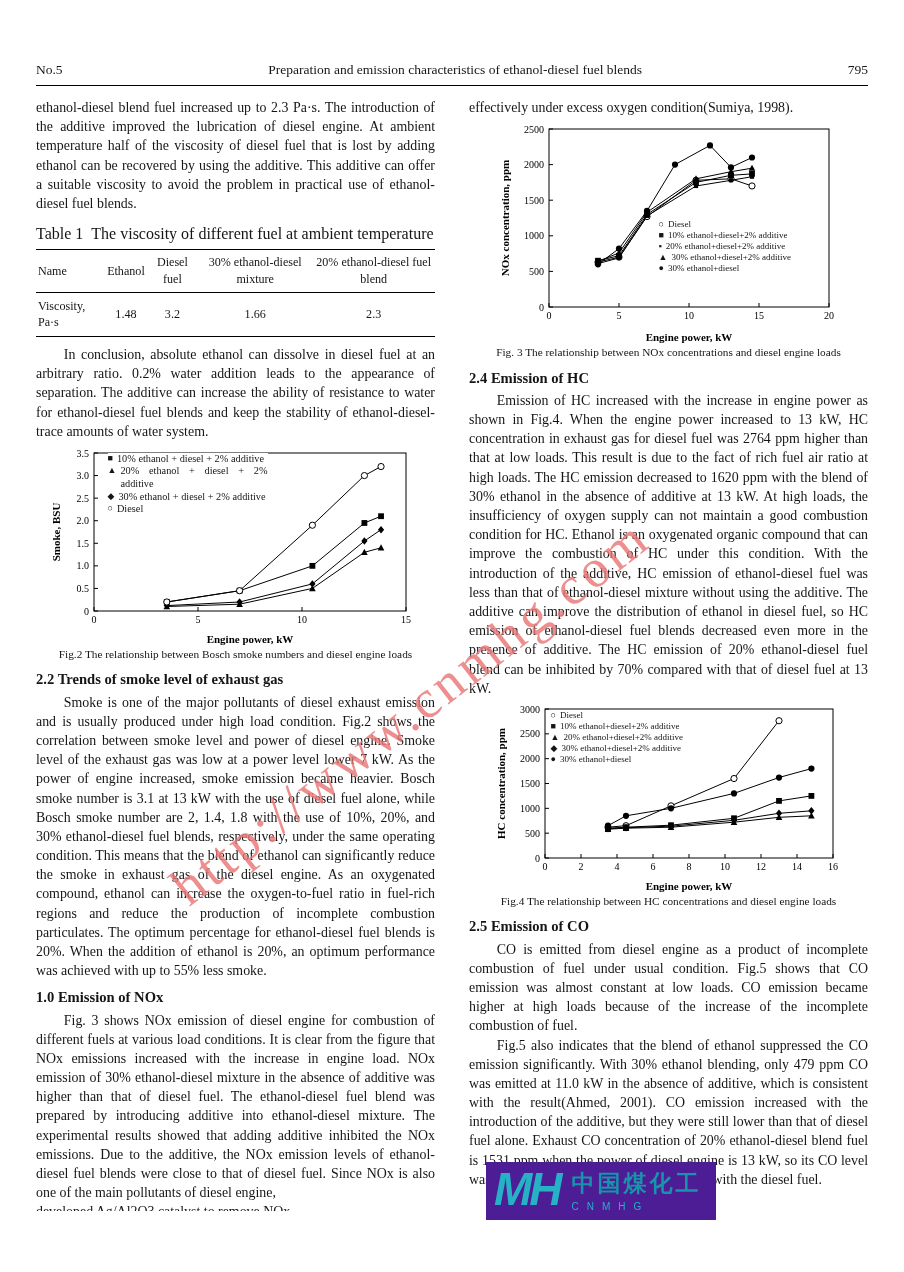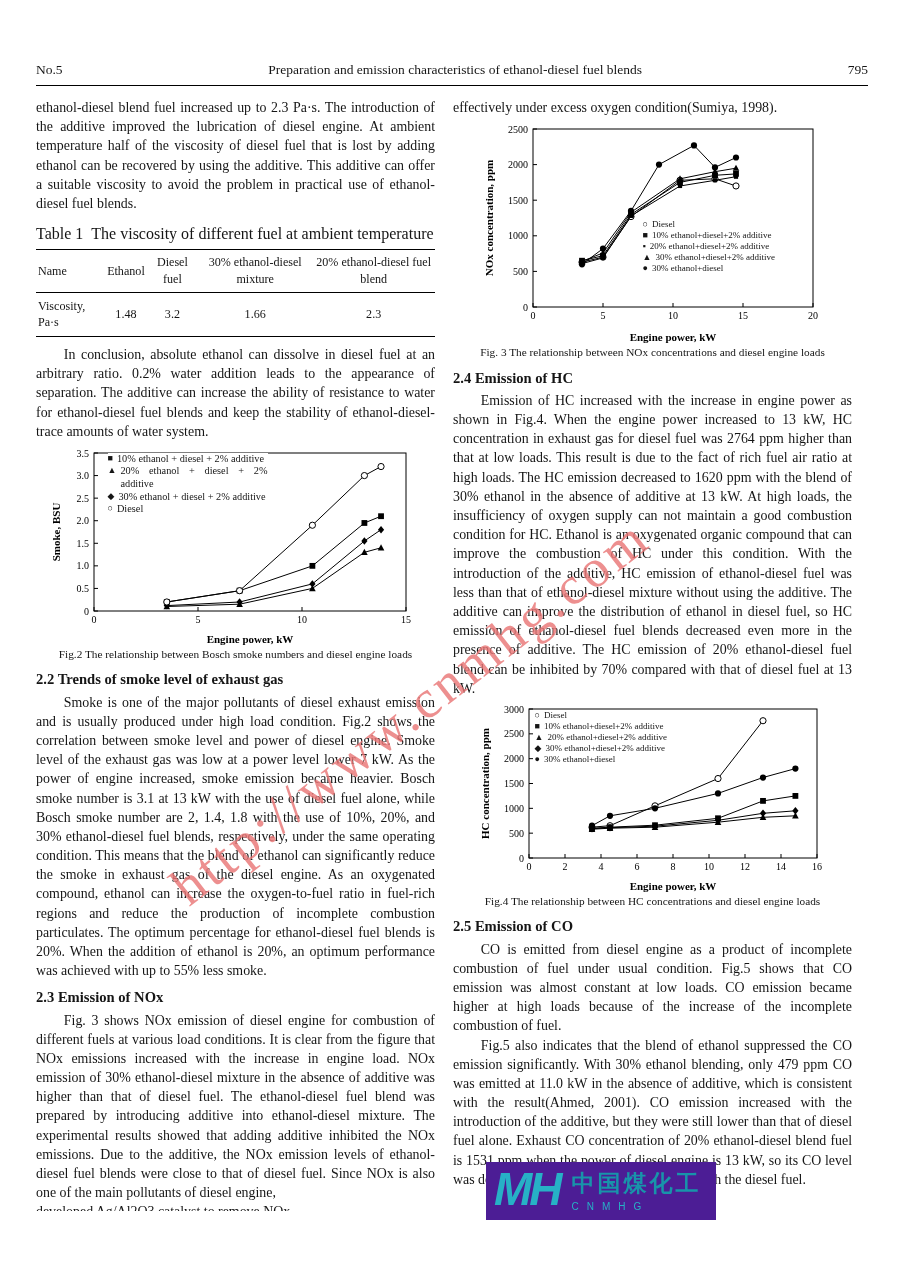--- a/index.html
+++ b/index.html
@@ -2,21 +2,21 @@
 <html><head>
 <meta charset="utf-8">
 <style>
   html,body{margin:0;padding:0;background:#ffffff;}
   body{width:904px;height:1272px;overflow:hidden;position:relative;
        font-family:"Liberation Serif",serif;color:#151515;}
   .page{position:absolute;inset:0;padding:26px 36px 0;box-sizing:border-box;margin-top:36px;}
   .hdr{display:flex;justify-content:space-between;align-items:baseline;font-size:13.5px;}
   .hdr-title{flex:1;text-align:center;}
   .hdr-rule{border-bottom:1.5px solid #000;margin-top:7px;margin-bottom:12px;}
-  .cols{display:flex;gap:18px;}
+  .cols{display:flex;gap:34px;}
   .col{width:399px;font-size:13.9px;line-height:1.38;text-align:justify;}
   p{margin:0;}
   p.ind{text-indent:2em;}
   h3{font-size:14.6px;font-weight:bold;margin:7px 0 3px;}
   .tbl-caption{font-weight:normal;font-size:16px;margin:10px 0 4px;}
   table.t1{width:100%;border-collapse:collapse;font-size:12.1px;
            border-top:1.6px solid #000;border-bottom:1.6px solid #000;margin-bottom:8px;}
   .t1 th{font-weight:normal;border-bottom:1px solid #000;padding:4px 2px;text-align:center;vertical-align:middle;}
   .t1 td{padding:5px 2px;text-align:center;}
   .t1 th:first-child,.t1 td:first-child{text-align:left;}
@@ -156,21 +156,21 @@
             <div class="lg-row">
               <span class="mk">○</span>
               <span class="lg-lab">Diesel</span>
             </div>
           </div></div>
       <div class="figcap">Fig.2   The relationship between Bosch smoke numbers and diesel engine loads</div>
 
       <h3>2.2   Trends of smoke level of exhaust gas</h3>
       <p class="ind">Smoke is one of the major pollutants of diesel exhaust emission and is usually produced under high load condition. Fig.2 shows the correlation between smoke level and power of diesel engine. Smoke level of the exhaust gas was low at a power level lower 7 kW. As the power of engine increased, smoke emission became heavier. Bosch smoke number is 3.1 at 13 kW with the use of diesel fuel alone, while Bosch smoke number are 2, 1.4, 1.8 with the use of 10%, 20%, and 30% ethanol-diesel fuel blends, respectively, under the same operating condition. This means that the blend of ethanol can significantly reduce the smoke in exhaust gas of the diesel engine. As an oxygenated compound, ethanol can increase the oxygen-to-fuel ratio in fuel-rich regions and reduce the production of incomplete combustion particulates. The optimum percentage for ethanol-diesel fuel blends is 20%. When the addition of ethanol is 20%, an optimum performance was achieved with up to 55% less smoke.</p>
 
-      <h3>2.3   Emission of NOx</h3>
+      <h3>1.0   Emission of NOx</h3>
       <p class="ind">Fig. 3 shows NOx emission of diesel engine for combustion of different fuels at various load conditions. It is clear from the figure that NOx emissions increased with the increase in engine load. NOx emission of 30% ethanol-diesel mixture in the absence of additive was higher than that of diesel fuel. The ethanol-diesel fuel blend was prepared by introducing additive into ethanol-diesel mixture. The experimental results showed that adding additive inhibited the NOx emissions. Due to the additive, the NOx emission levels of ethanol-diesel fuel blends were close to that of diesel fuel. Since NOx is also one of the main pollutants of diesel engine,</p>
       <p class="cutline">developed Ag/Al2O3 catalyst to remove NOx</p>
     </div>
 
     <div class="col">
       <p>effectively under excess oxygen condition(Sumiya, 1998).</p>
 
       <div class="chart" id="fig3-chart"><svg width="340" height="220" xmlns="http://www.w3.org/2000/svg" font-family="'Liberation Serif',serif">
             <rect x="50" y="6" width="280" height="178" fill="none" stroke="#000" stroke-width="1"></rect>
             <line x1="50" y1="184" x2="50" y2="180" stroke="#000"></line>

